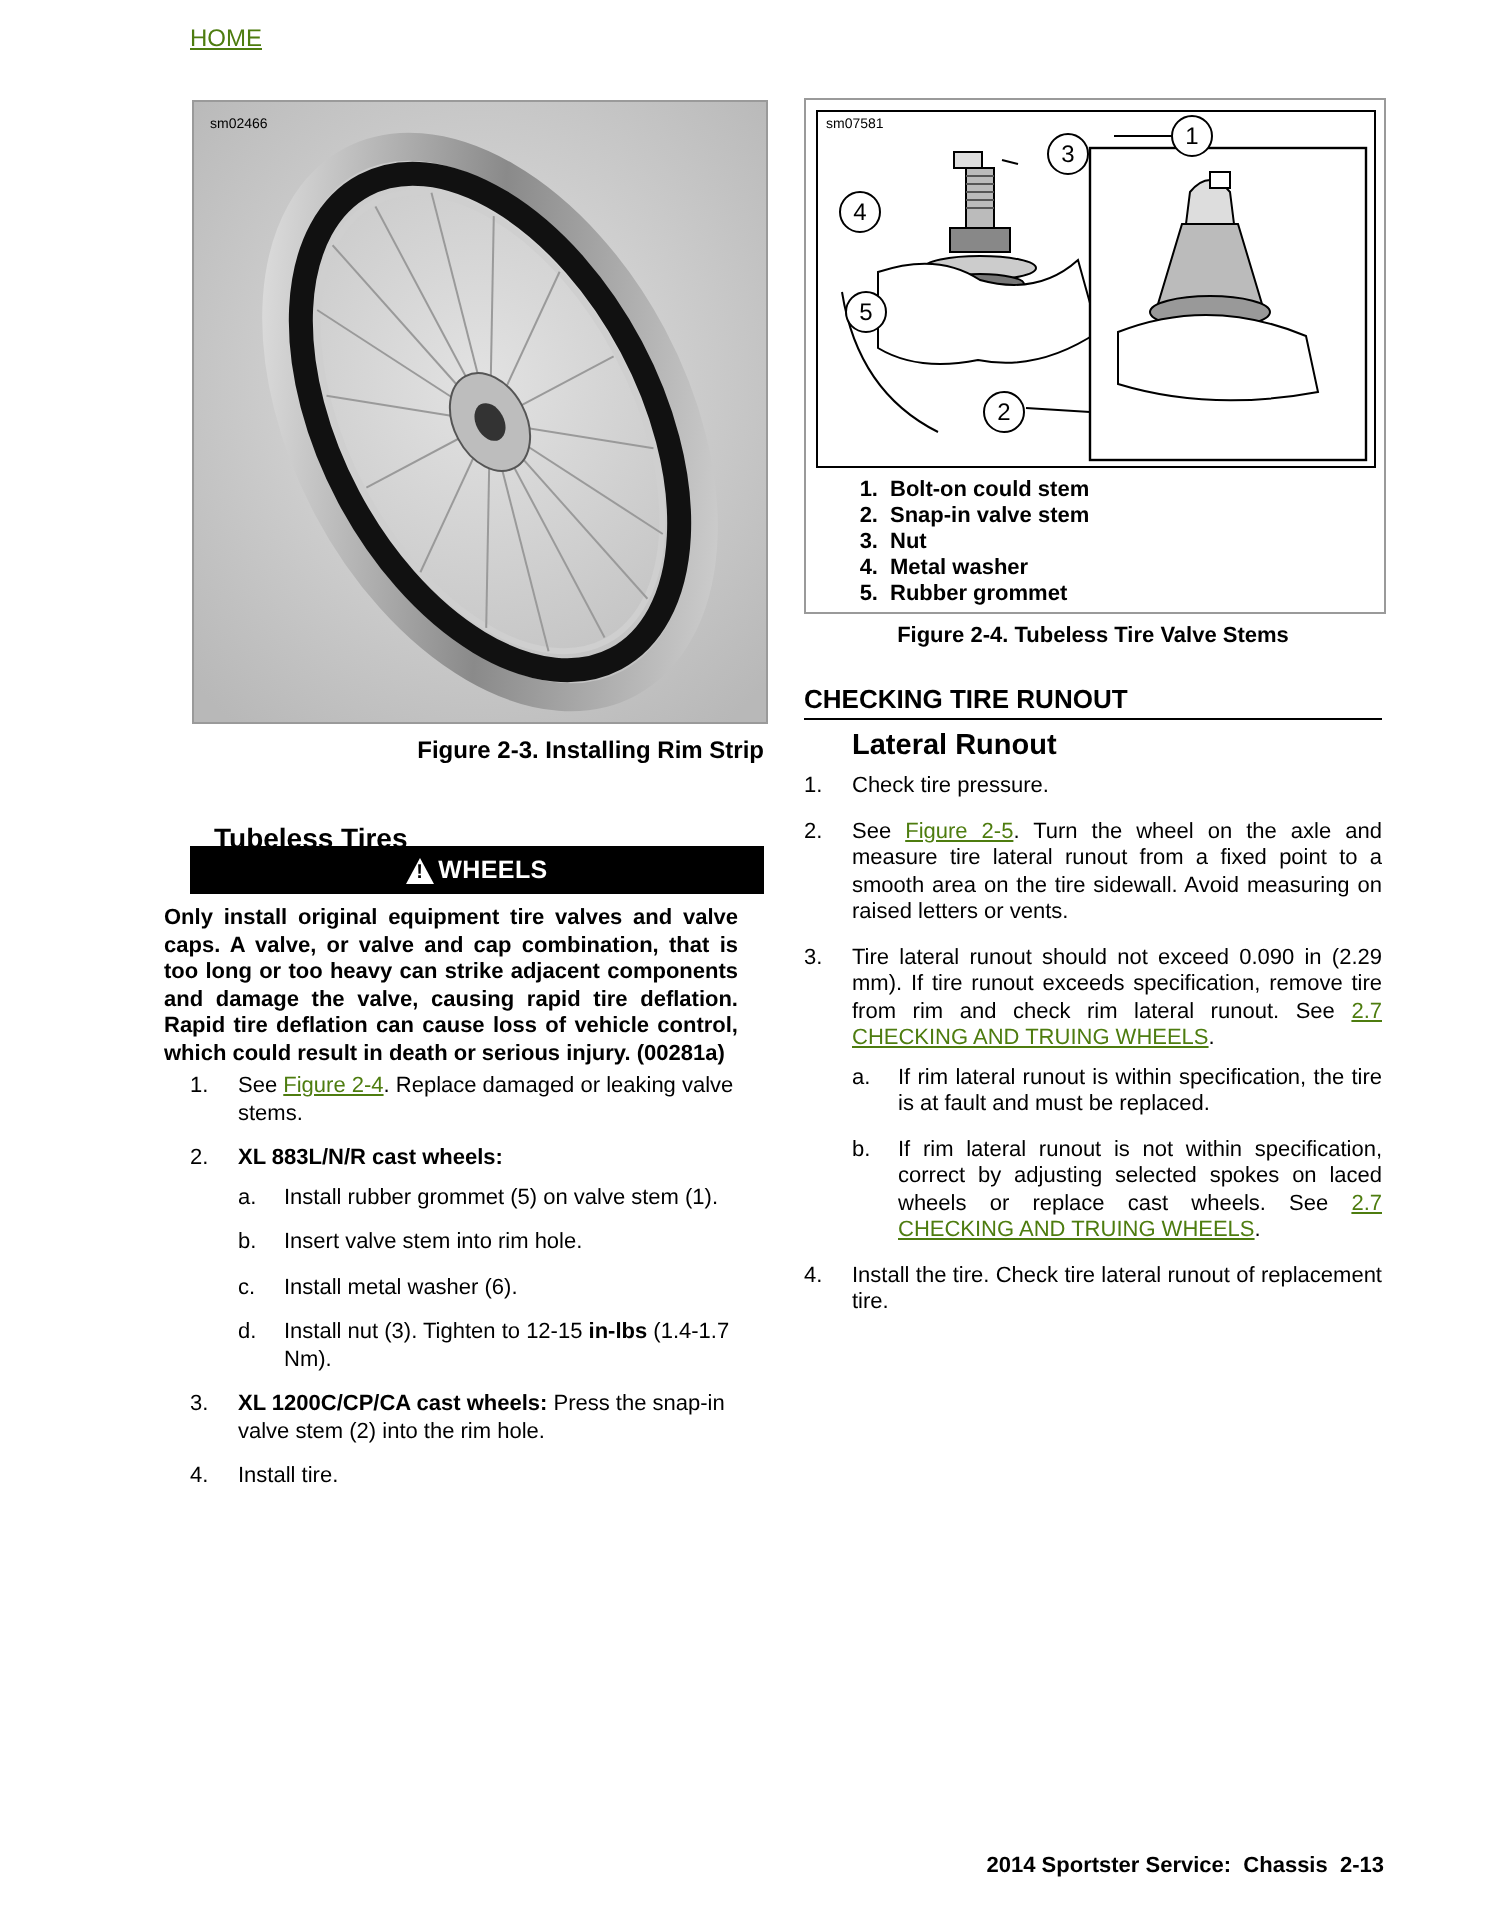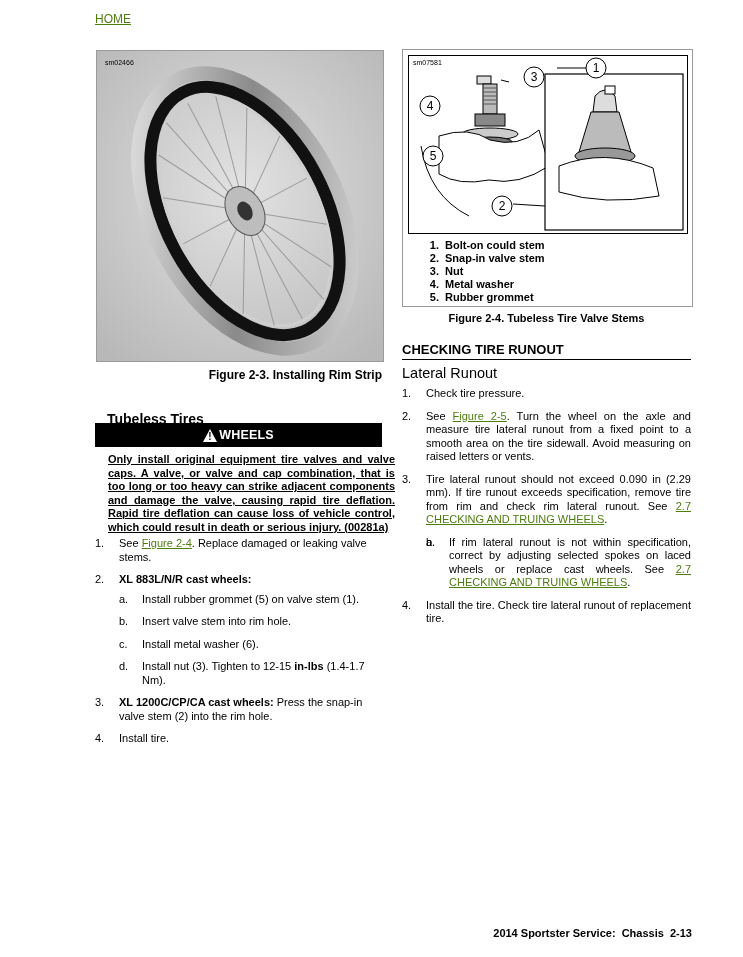--- a/index.html
+++ b/index.html
@@ -13,21 +13,21 @@
   #fig3 { left:96px; top:50px; width:286px; height:310px; border:1px solid #9a9a9a; background:#c9c9c9; overflow:hidden; }
   .figtag { position:absolute; left:8px; top:8px; font-size:7px; color:#000; }
   #fig3-cap { left:96px; top:368px; width:286px; text-align:right; font-size:12px; font-weight:bold; }
 
   h3.sub { margin:12px; font-size:14px; font-weight:bold; }
   #tubeless-h { left:95px; top:399px; }
   #warning { left:95px; top:423px; width:287px; height:24px; background:#000; color:#fff;
              display:flex; align-items:center; justify-content:center; font-weight:bold; font-size:12.5px; letter-spacing:0.2px; }
   #warning .tri { display:inline-block; width:0; height:0; border-left:7px solid transparent; border-right:7px solid transparent; border-bottom:13px solid #fff; position:relative; margin-right:2px; }
   #warning .tri span { position:absolute; left:-2px; top:2px; color:#000; font-size:10px; font-weight:bold; }
-  #warning-text { left:108px; top:453px; width:287px; font-size:11px; font-weight:bold; line-height:13.5px; text-align:justify;text-decoration:underline; }
+  #warning-text { left:82px; top:453px; width:287px; font-size:11px; font-weight:bold; line-height:13.5px; text-align:justify; }
 
   ol.steps { list-style:none; margin:0; padding:0; font-size:11px; line-height:13.5px; }
   ol.steps > li { position:relative; padding-left:24px; margin-bottom:9px; }
   ol.steps > li > .num { position:absolute; left:0; top:0; }
   ol.sub { list-style:none; margin:6px 0 0 0; padding:0; }
   ol.sub > li { position:relative; padding-left:23px; margin-bottom:9px; }
   ol.sub > li > .num { position:absolute; left:0; top:0; }
   #left-steps { left:95px; top:537px; width:287px; }
   .just { text-align:justify; }
 
@@ -194,37 +194,37 @@
       </div>
     <div class="row">
         <span class="n">5.</span>
         <span>Rubber grommet</span>
       </div>
   </div>
 </div>
 <div id="fig4-cap" class="abs">Figure 2-4. Tubeless Tire Valve Stems</div>
 
 <div id="runout-h" class="abs">CHECKING TIRE RUNOUT</div>
-<div id="lateral-h" class="abs" style="font-weight:normal;">Lateral Runout</div>
+<div id="lateral-h" class="abs" style="font-weight:bold;margin-left:24px;">Lateral Runout</div>
 
 <div id="right-steps" class="abs">
   <ol class="steps just">
     <li>
       <span class="num">1.</span>
       <span>Check tire pressure.</span>
     </li>
     <li>
       <span class="num">2.</span>
       <span>See </span><a class="link">Figure 2-5</a><span>. Turn the wheel on the axle and measure tire lateral runout from a fixed point to a smooth area on the tire sidewall. Avoid measuring on raised letters or vents.</span>
     </li>
     <li>
       <span class="num">3.</span>
       <span>Tire lateral runout should not exceed 0.090 in (2.29 mm). If tire runout exceeds specification, remove tire from rim and check rim lateral runout. See </span><a class="link">2.7 CHECKING AND TRUING WHEELS</a><span>.</span>
       <ol class="sub">
-        <li><span class="num">a.</span></li>
+        <li><span class="num">a.</span><span>If rim lateral runout is within specification, the tire is at fault and must be replaced.</span></li>
         <li><span class="num">b.</span><span>If rim lateral runout is not within specification, correct by adjusting selected spokes on laced wheels or replace cast wheels. See </span><a class="link">2.7 CHECKING AND TRUING WHEELS</a><span>.</span></li>
       </ol>
     </li>
     <li>
       <span class="num">4.</span>
       <span>Install the tire. Check tire lateral runout of replacement tire.</span>
     </li>
   </ol>
 </div>
 

